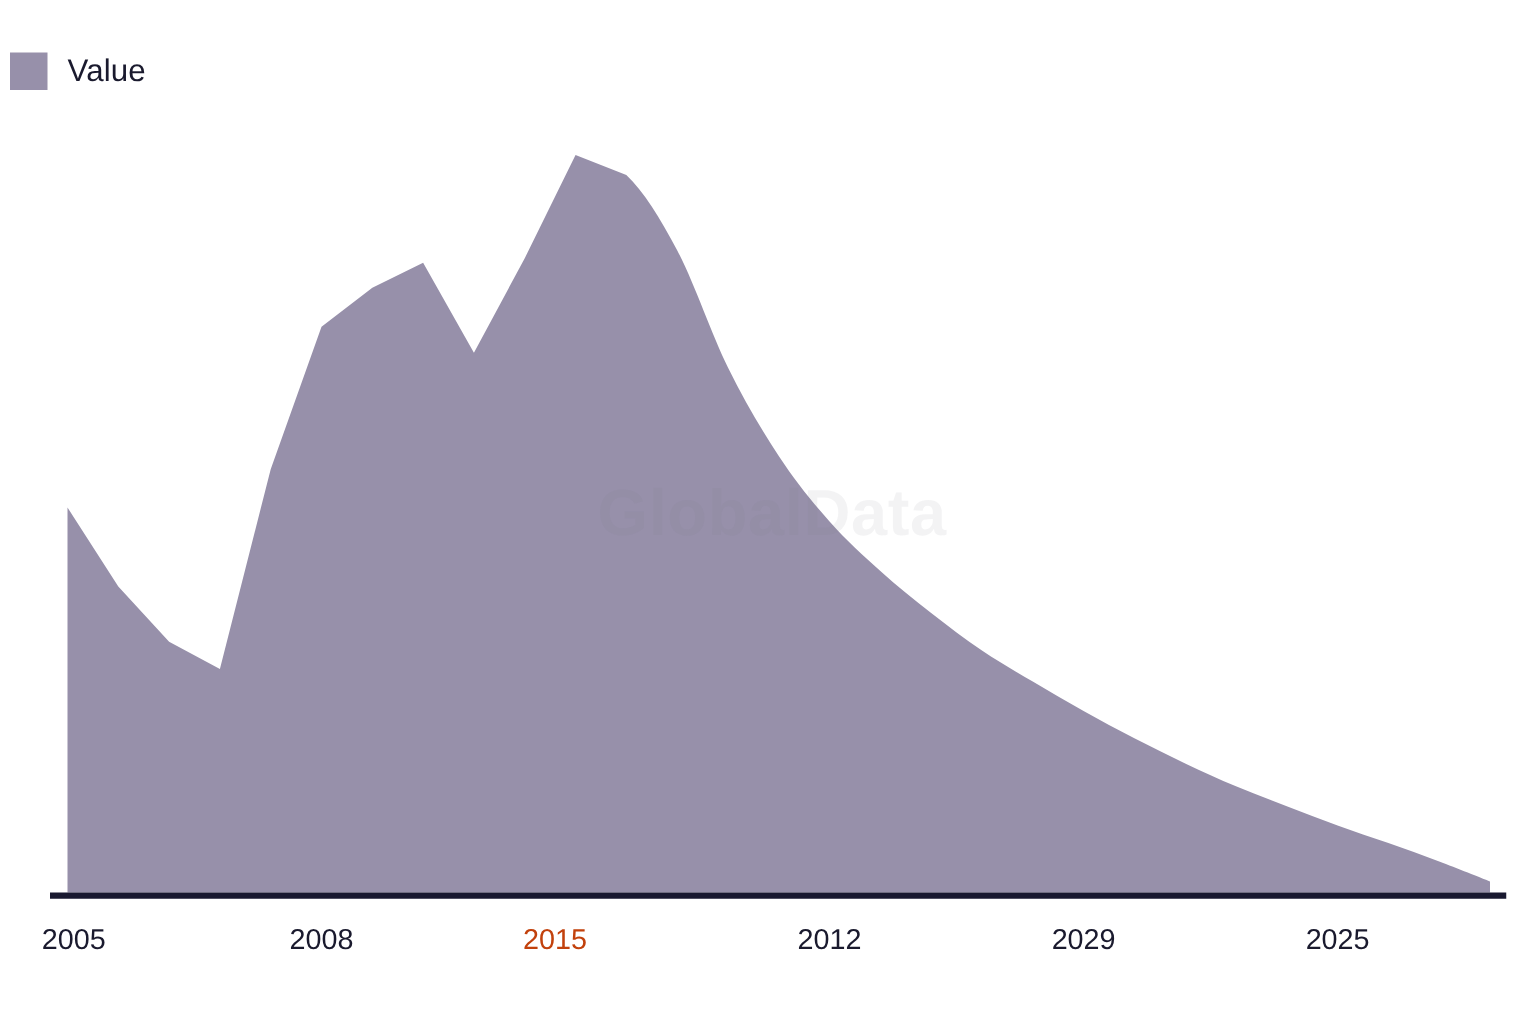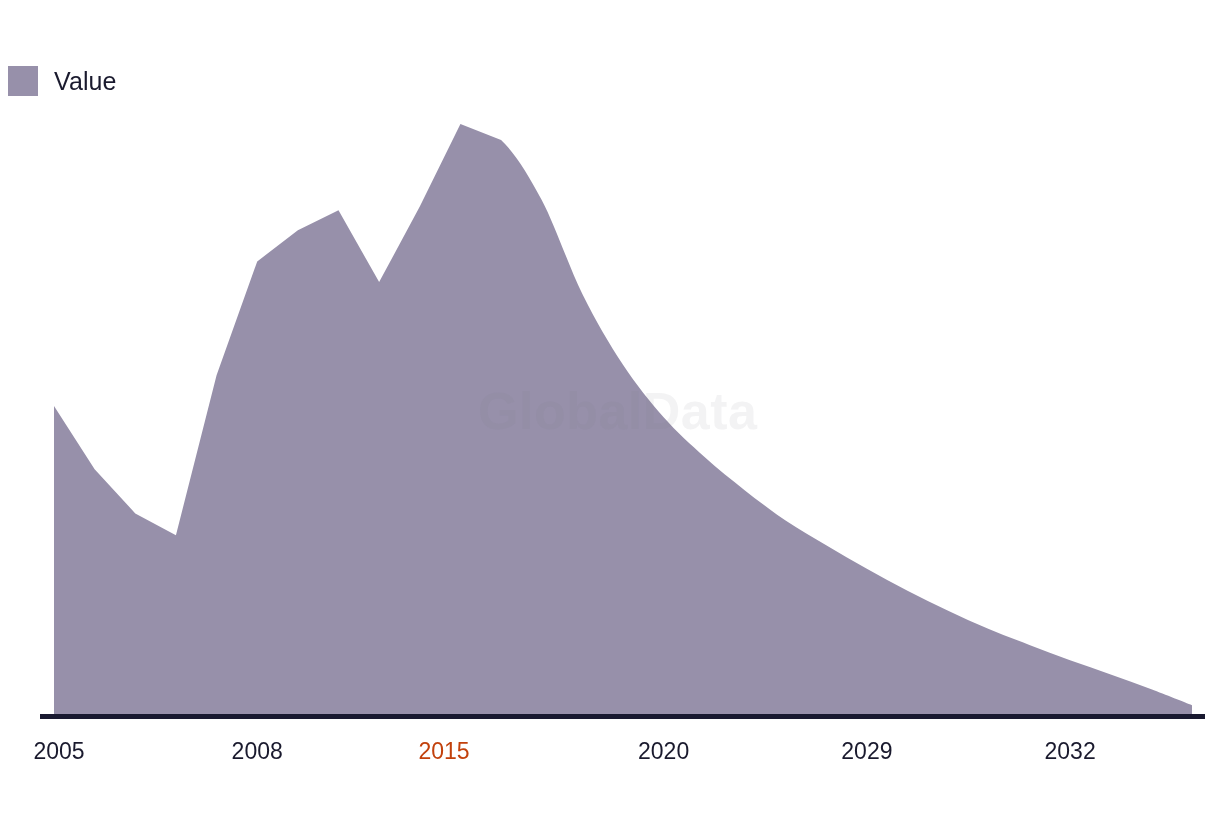--- a/index.html
+++ b/index.html
@@ -24,21 +24,20 @@
 
   
   .legend {
     position: absolute;
     left: 8px;
     top: 40px;
     display: flex;
     align-items: center;
     gap: 16px;
     height: 34px;
-    margin-top: 24px;
   }
   .legend-swatch {
     width: 30px;
     height: 30px;
     background: #9790aa;
     display: block;
     flex: 0 0 auto;
   }
   .legend-label {
     font-size: 25px;
@@ -118,18 +117,18 @@
       <line id="x-axis-line" class="axis-line" x1="40" y1="716.5" x2="1205" y2="716.5" stroke="#191930"></line>
     </svg>
   </div>
 
   <div class="watermark">GlobalData</div>
 
   <div class="xticks" id="xticks">
       <span class="xtick" style="left: 59px; color: rgb(26, 26, 46);">2005</span>
       <span class="xtick" style="left: 257.2px; color: rgb(26, 26, 46);">2008</span>
       <span class="xtick" style="left: 444px; color: #c2410c;">2015</span>
-      <span class="xtick" style="left: 663.6px; color: rgb(26, 26, 46);">2020</span>
+      <span class="xtick" style="left: 663.6px; color: rgb(26, 26, 46);">2012</span>
       <span class="xtick" style="left: 866.9px; color: rgb(26, 26, 46);">2029</span>
-      <span class="xtick" style="left: 1070.1px; color: rgb(26, 26, 46);">2032</span>
+      <span class="xtick" style="left: 1070.1px; color: rgb(26, 26, 46);">2025</span>
     </div>
 
 </div>
 
 </body></html>

